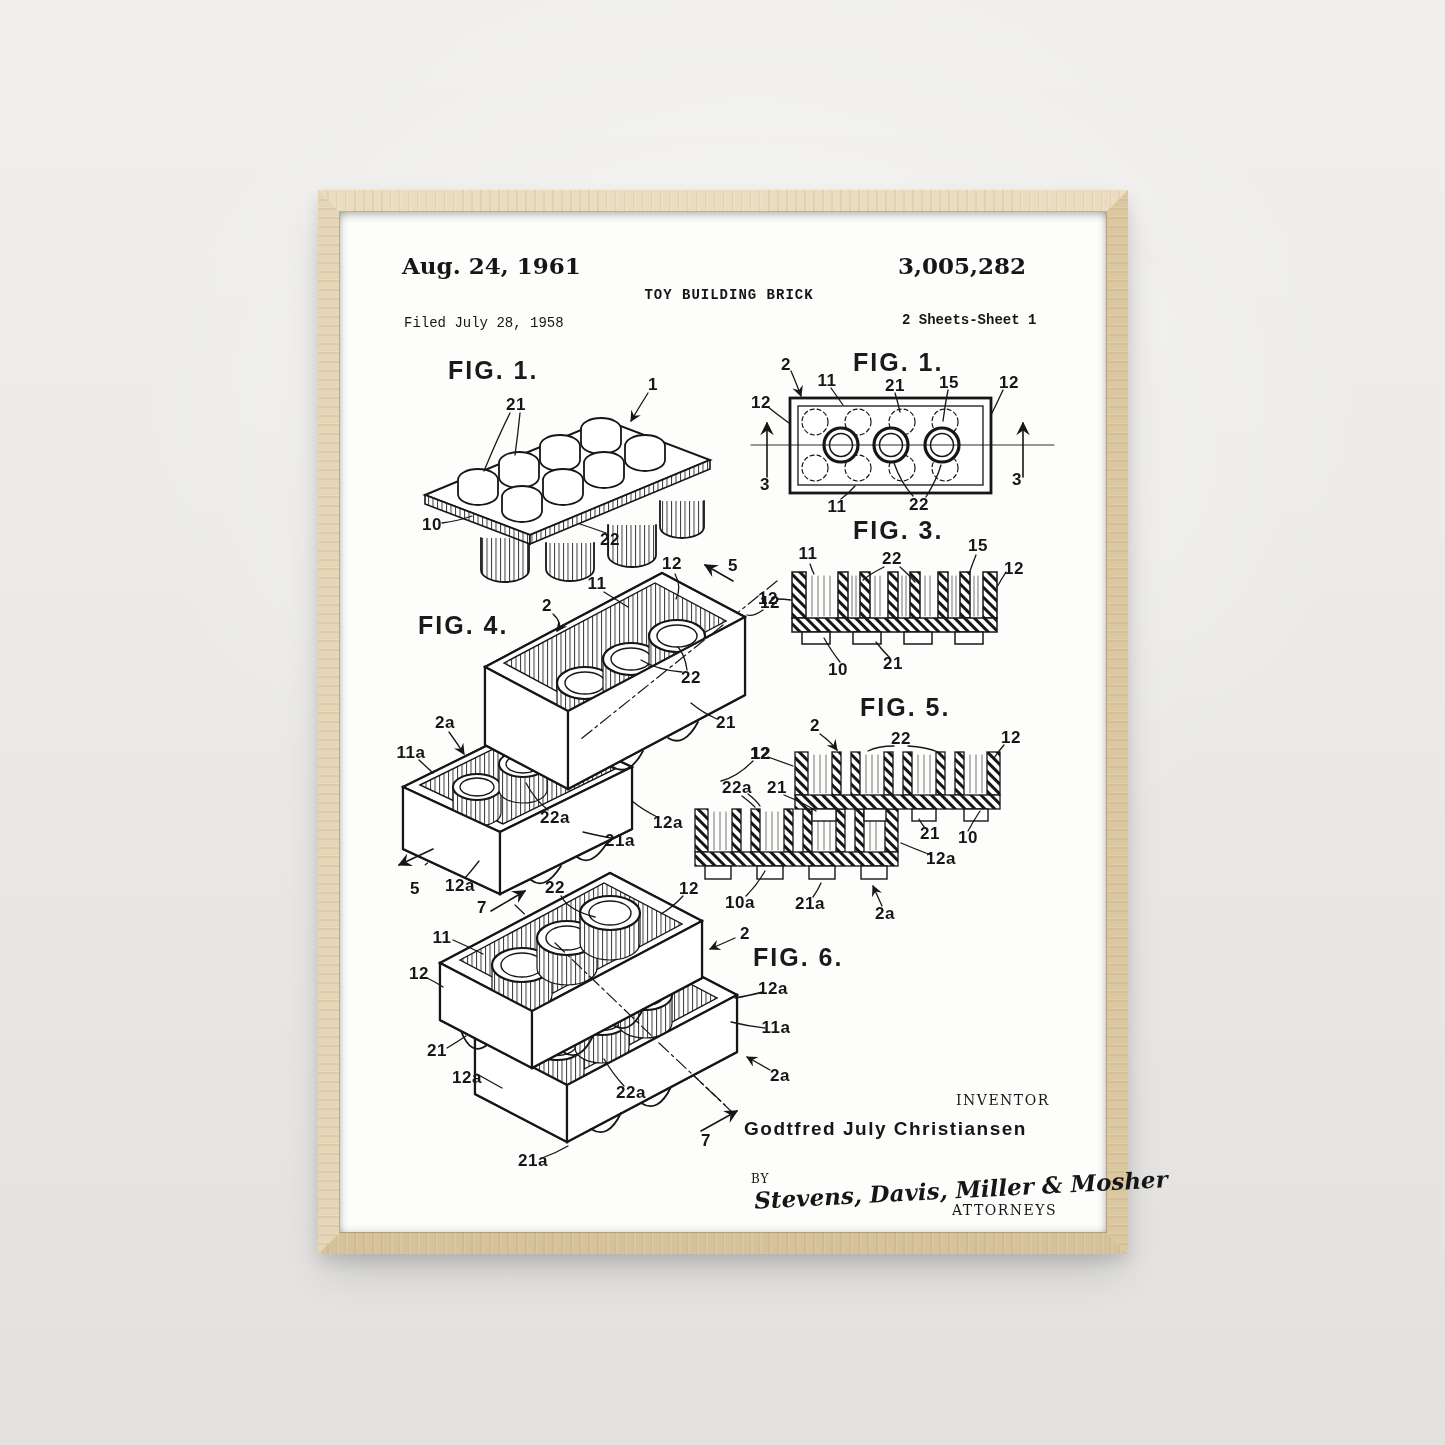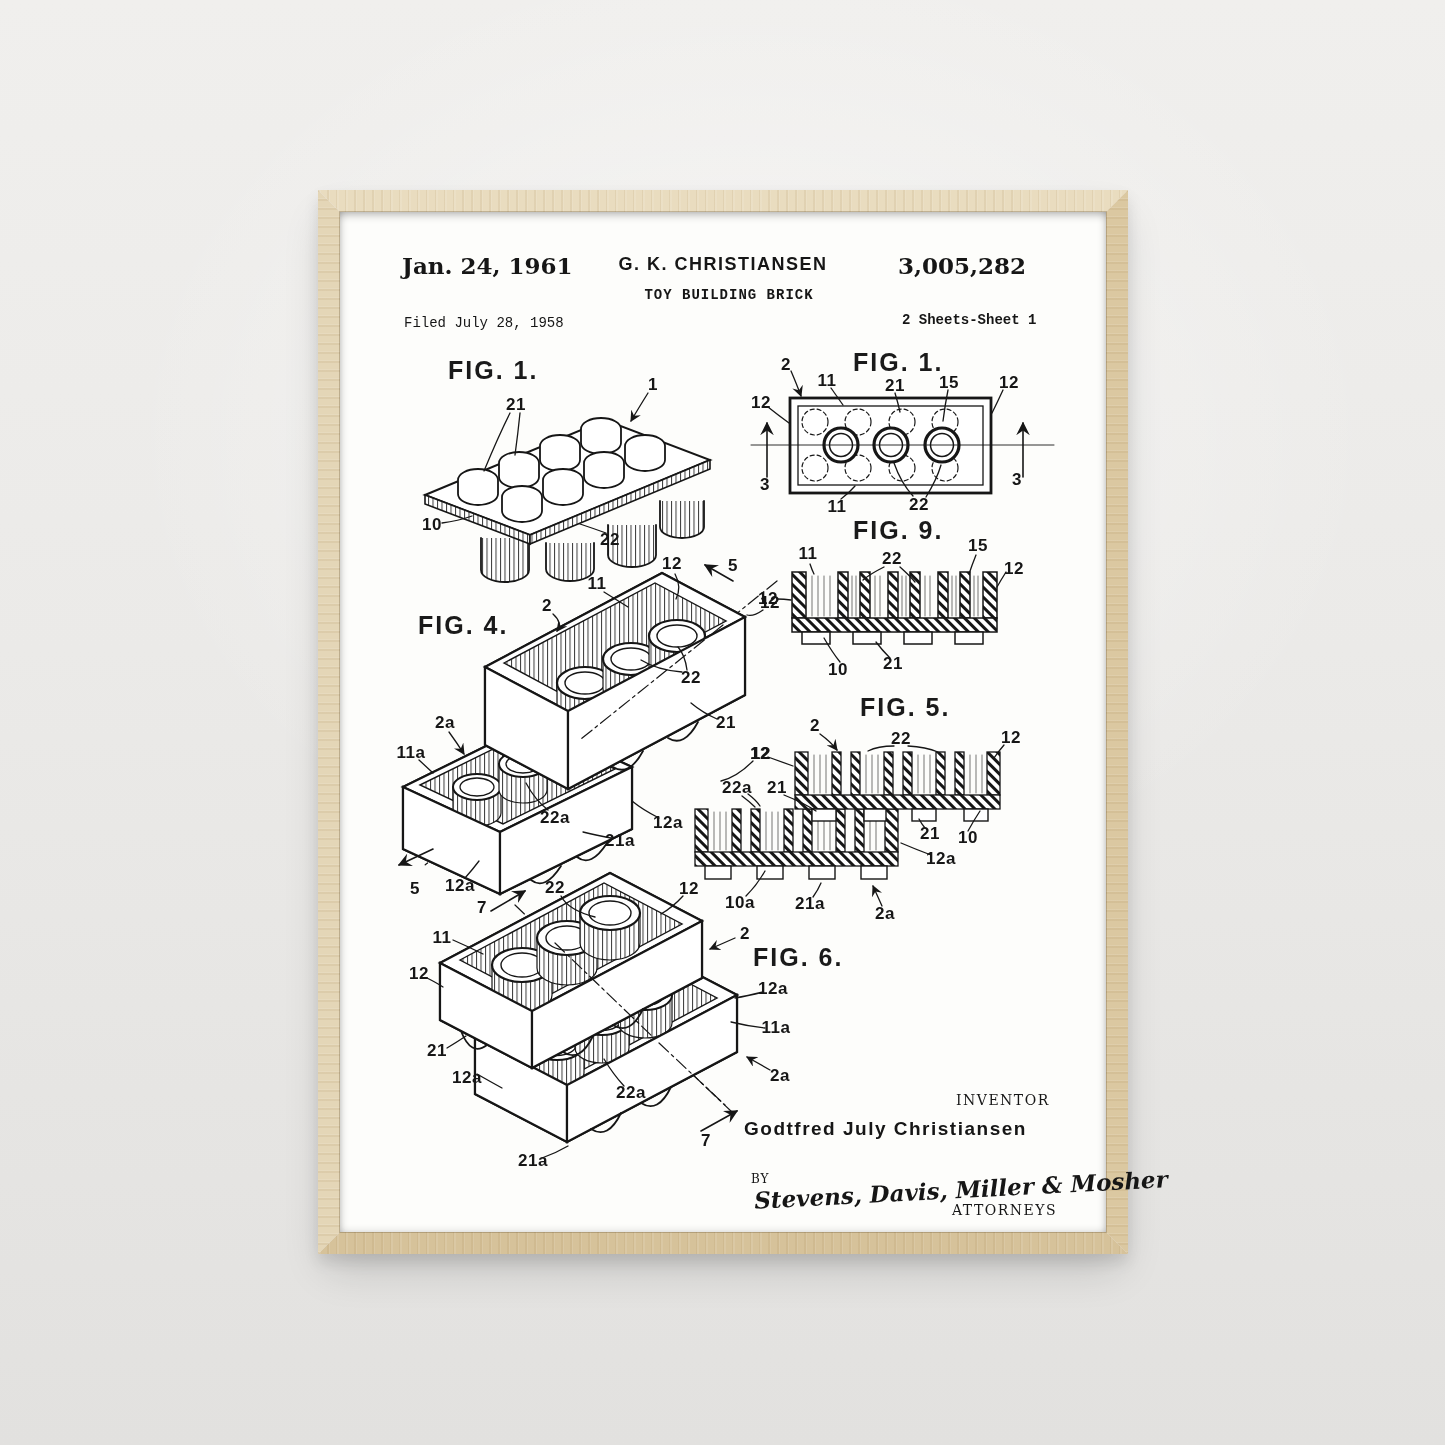--- a/index.html
+++ b/index.html
@@ -77,30 +77,29 @@
           <pattern id="vl" patternUnits="userSpaceOnUse" width="4.5" height="4.5">
             <rect width="4.5" height="4.5" fill="#ffffff"></rect>
               <rect width="1" height="4.5" fill="#3a3a3a"></rect>
           </pattern>
           <marker id="ah" viewBox="0 0 10 10" refX="9" refY="5" markerWidth="8.5" markerHeight="8.5" orient="auto-start-reverse">
             <path d="M0 0 L10 5 L0 10 L3.5 5 Z" fill="#161616"></path>
           </marker>
         </defs>
       </svg>
 
-      <div class="abs pat-date">Jan. 24, 1961</div>
-      <div class="abs pat-author">G. K. CHRISTIANSEN</div>
+      <div class="abs pat-date">Aug. 24, 1961</div>
       <div class="abs pat-title">TOY BUILDING BRICK</div>
       <div class="abs pat-number">3,005,282</div>
       <div class="abs pat-filed">Filed July 28, 1958</div>
       <div class="abs pat-sheet">2 Sheets-Sheet 1</div>
 
       <div class="abs fig-cap cap1">FIG. 1.</div>
       <div class="abs fig-cap cap2">FIG. 1.</div>
-      <div class="abs fig-cap cap3">FIG. 9.</div>
+      <div class="abs fig-cap cap3">FIG. 3.</div>
       <div class="abs fig-cap cap4">FIG. 4.</div>
       <div class="abs fig-cap cap5">FIG. 5.</div>
       <div class="abs fig-cap cap6">FIG. 6.</div>
 
       <div class="fig f1">
         <svg width="320" height="205" viewBox="0 0 320 205">
           <g stroke="#161616" fill="none" stroke-width="2" stroke-linecap="round">
             <g>
               <path d="M71 163 L71 195 A24 12 0 0 0 119 195 L119 163" fill="url(#vl)" stroke-width="1.8"></path>
               <path d="M136 168 L136 194 A24 12 0 0 0 184 194 L184 168" fill="url(#vl)" stroke-width="1.8"></path>

